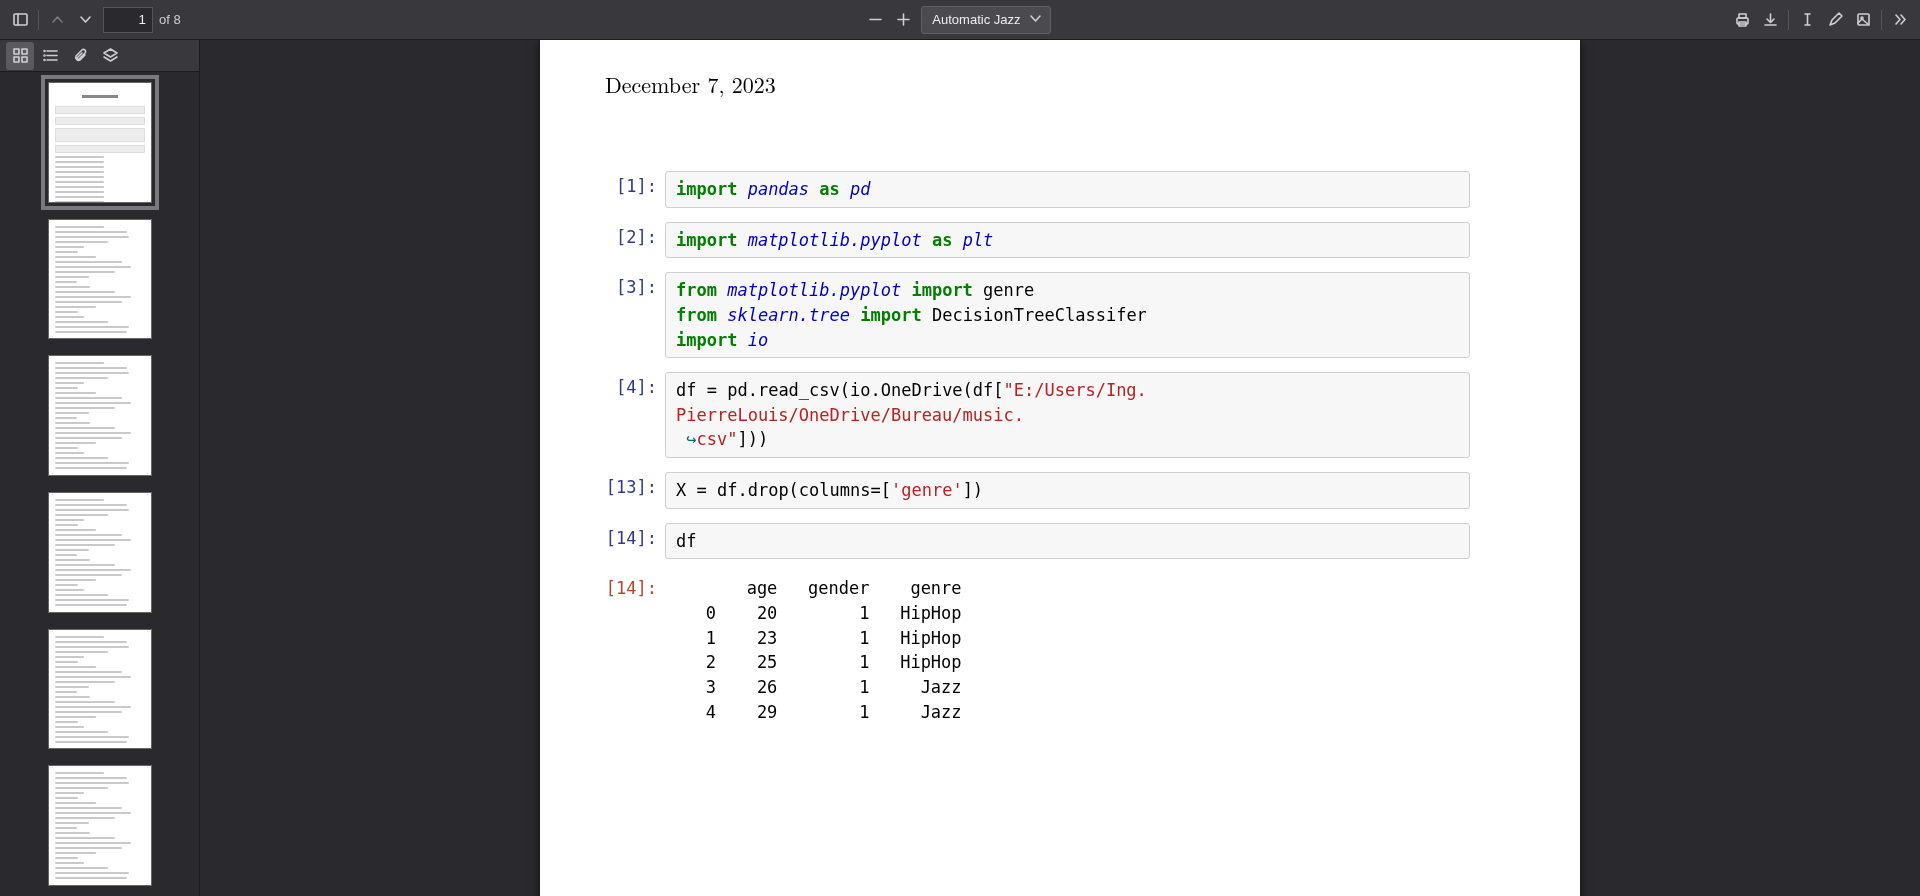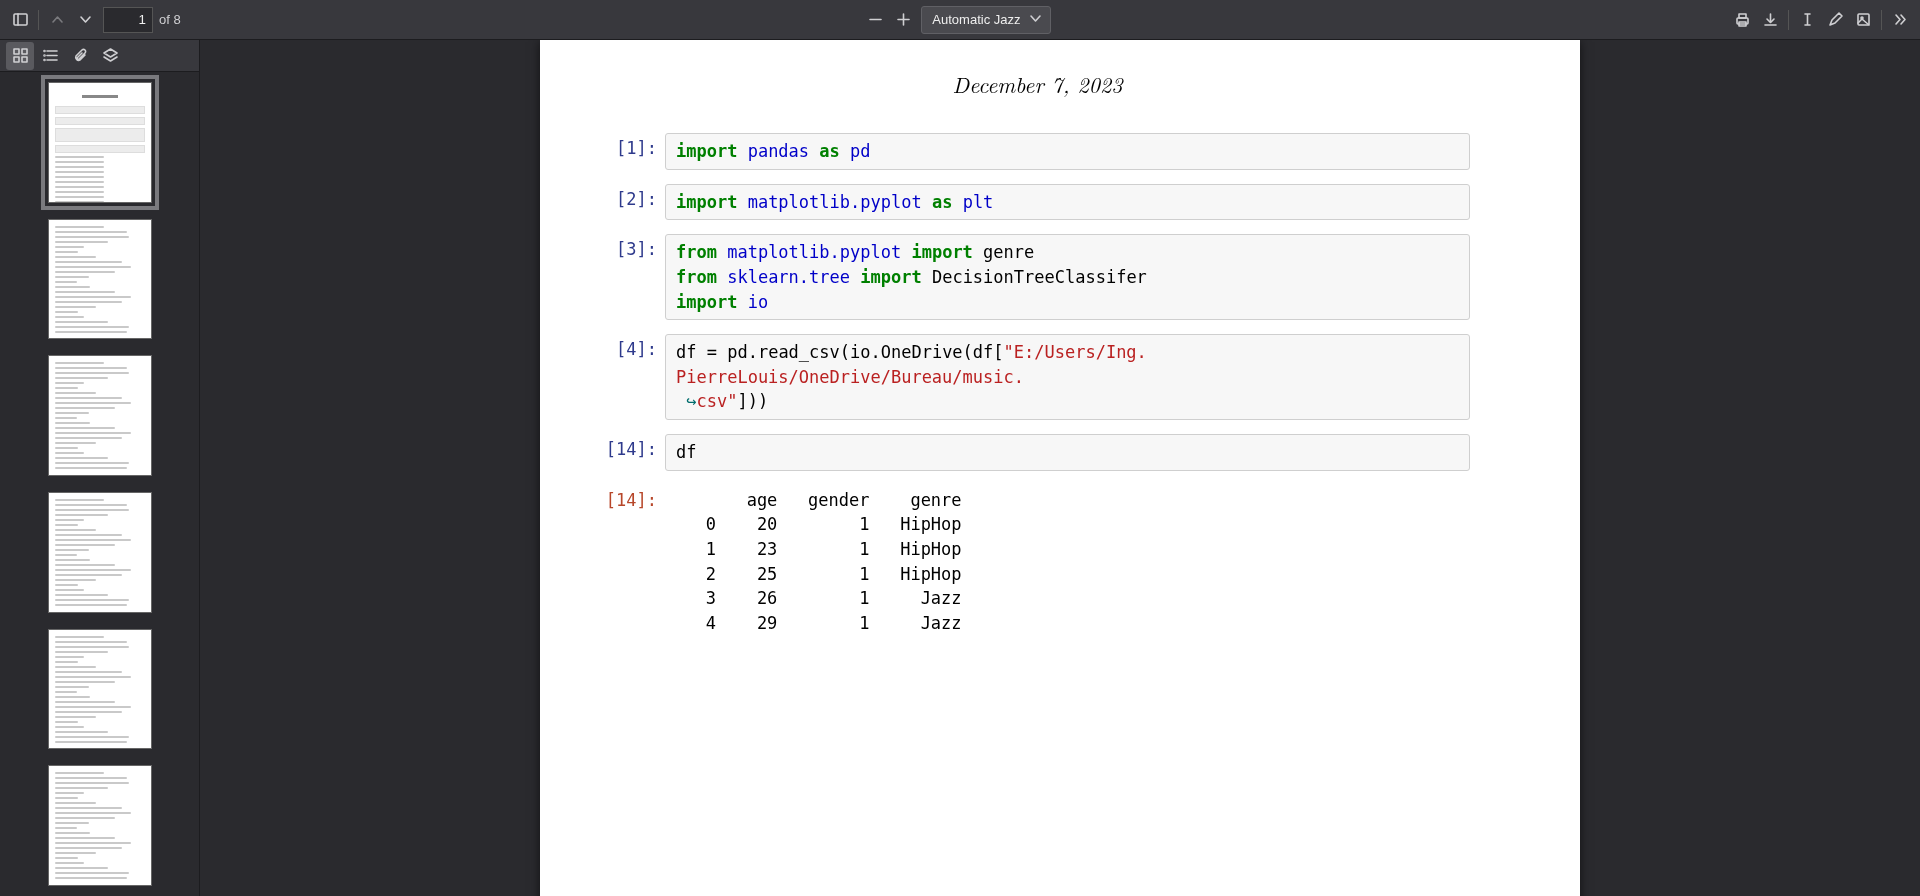--- a/index.html
+++ b/index.html
@@ -136,24 +136,23 @@
     font-family: "Latin Modern Roman", "Computer Modern", Georgia, serif;
   }
   .doc-title {
     text-align: center;
     font-size: 34px;
     font-weight: 400;
     letter-spacing: .5px;
     margin-bottom: 40px;
   }
   .doc-date {
-    text-align: center;
+    text-align: left;
     font-size: 22px;
-    margin-bottom: 34px;
-    font-style: italic;
+    margin-bottom: 72px;
   }
 
   .cell {
     display: flex;
     align-items: flex-start;
     margin-bottom: 14px;
   }
   .prompt {
     width: 60px;
     flex: 0 0 60px;
@@ -182,21 +181,21 @@
     font-family: "Menlo", "Consolas", monospace;
     font-size: 17px;
     line-height: 1.45;
     white-space: pre;
     padding-left: 10px;
     padding-top: 3px;
   }
 
   
   .kw  { color: #008000; font-weight: bold; }
-  .mod { color: #0000c8; }                       
+  .mod { color: #0000c8; font-style: italic; }                       
   .str { color: #ba2121; }                       
   .cont{ color: #006d6d; }                       
 
   
   svg { width: 17px; height: 17px; stroke: currentColor; fill: none; stroke-width: 1.6; stroke-linecap: round; stroke-linejoin: round; }
 </style>
 </head>
 <body>
 
 <div class="toolbar">
@@ -488,20 +487,24 @@
             <div class="code-box"><span class="kw">from </span><span class="mod">matplotlib.pyplot</span><span> </span><span class="kw">import</span><span> genre
 </span><span class="kw">from </span><span class="mod">sklearn.tree</span><span> </span><span class="kw">import</span><span> DecisionTreeClassifer
 </span><span class="kw">import </span><span class="mod">io</span></div>
           </div>
           <div class="cell">
             <div class="prompt in">[4]:</div>
             <div class="code-box"><span>df </span><span>= </span><span>pd.read_csv(io.OneDrive(df[</span><span class="str">"E:/Users/Ing. PierreLouis/OneDrive/Bureau/music.</span><span>
  </span><span class="cont">↪</span><span class="str">csv"</span><span>]))</span></div>
           </div>
           <div class="cell">
+            <div class="prompt in">[13]:</div>
+            <div class="code-box"><span>X </span><span>= </span><span>df.drop(columns=[</span><span class="str">'genre'</span><span>])</span></div>
+          </div>
+          <div class="cell">
             <div class="prompt in">[14]:</div>
             <div class="code-box"><span>df</span></div>
           </div>
         </div>
       <div class="cell">
         <div class="prompt out">[14]:</div>
         <pre class="plain-out" id="out14">       age   gender    genre
    0    20        1   HipHop
    1    23        1   HipHop
    2    25        1   HipHop

